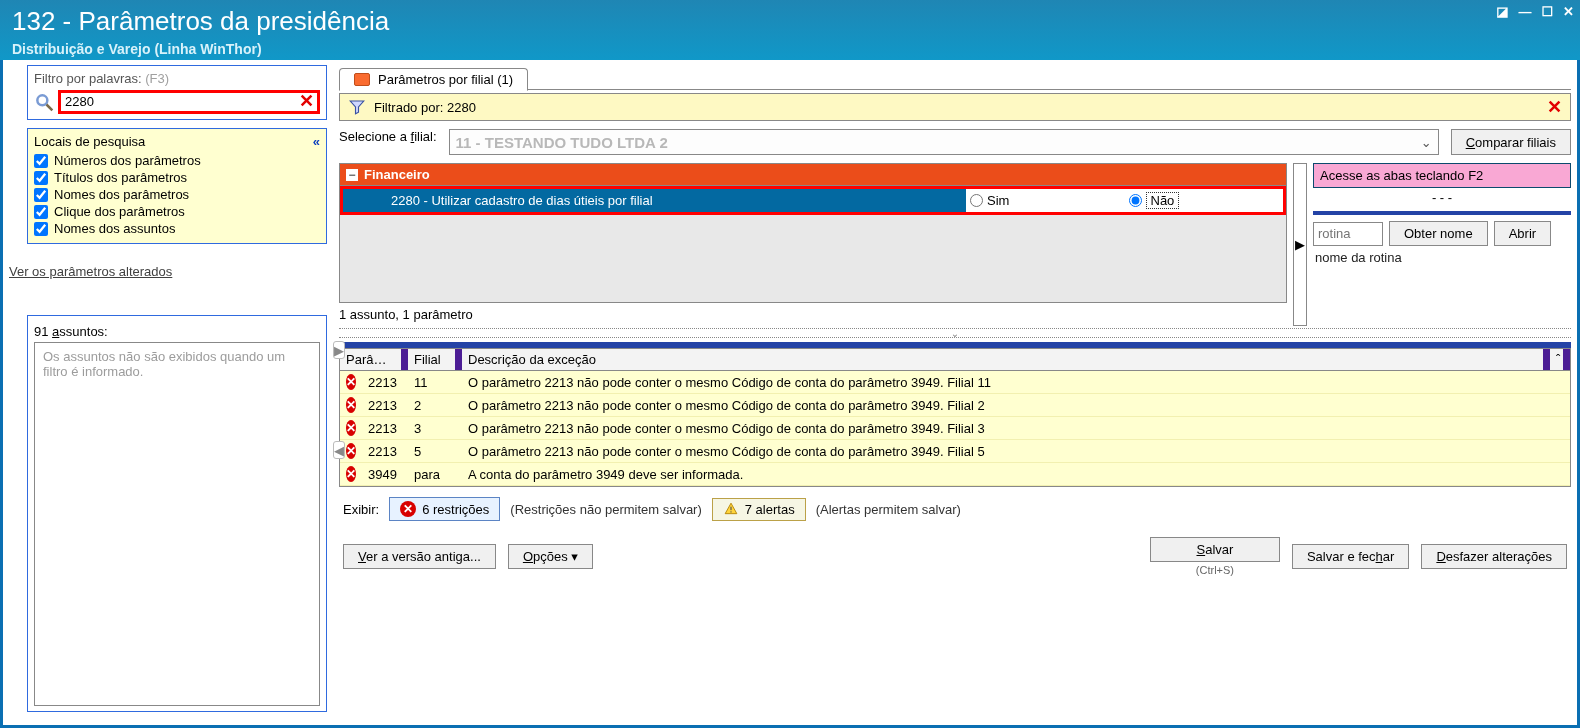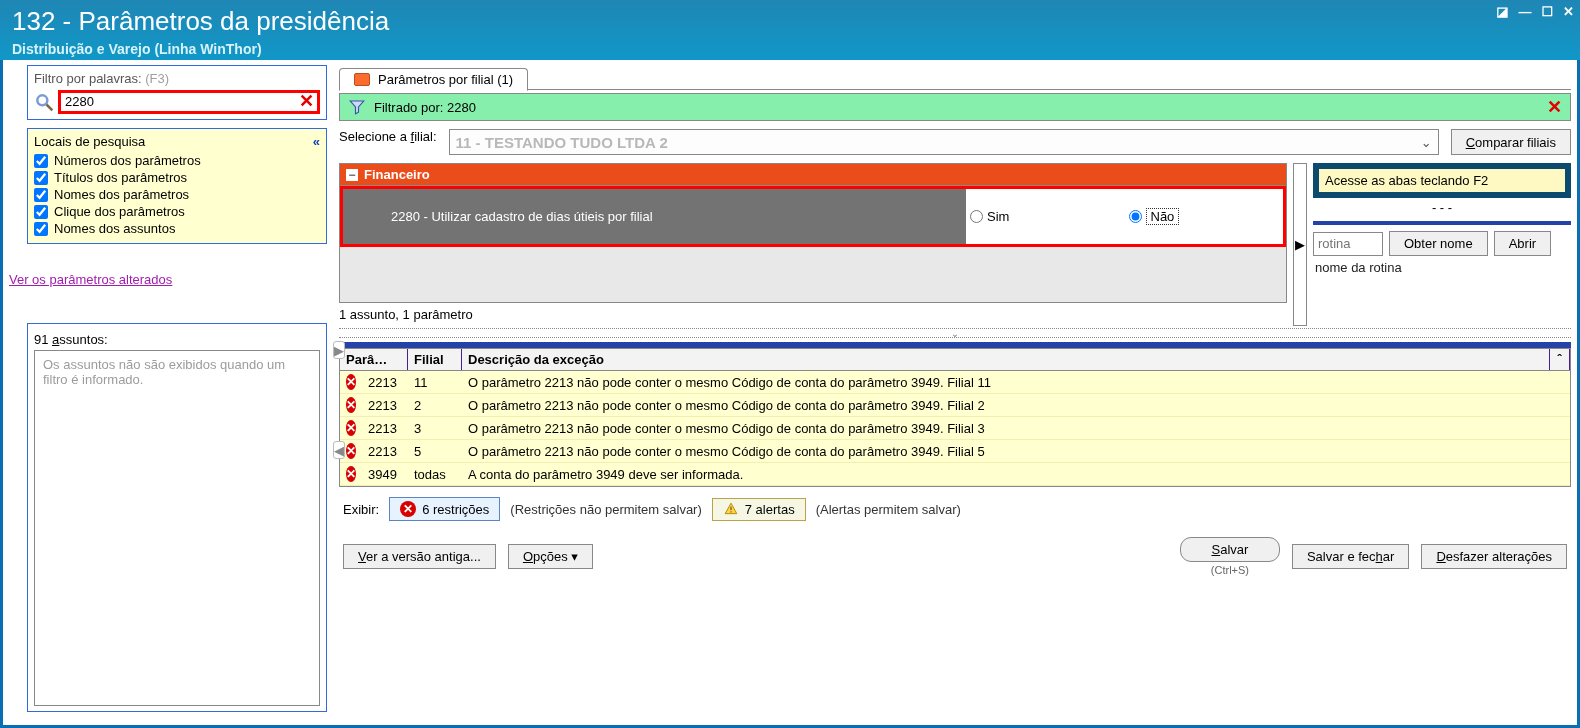--- a/index.html
+++ b/index.html
@@ -20,65 +20,65 @@
 .filter-row { display: flex; align-items: center; margin-top: 4px; position: relative; }
 .filter-icon { width: 20px; height: 20px; margin-right: 4px; }
 .filter-input-wrap { flex: 1; position: relative; border: 3px solid #ff0000; background: #fff; height: 24px; }
 .filter-input-val { font-weight: 400; padding-left: 4px; line-height: 18px; }
 .filter-clear { position: absolute; right: 6px; top: 0; color: #e30000; font-weight: 700; font-size: 18px; cursor: pointer; }
 .locais-title { font-weight: 400; display: flex; justify-content: space-between; align-items: center; }
 .locais-title .chev { color: #0c3fbf; font-weight: 700; cursor: pointer; }
 .chklist { margin-top: 4px; }
 .chklist label { display: flex; align-items: center; gap: 6px; margin: 2px 0; cursor: pointer; }
 .chklist input { width: 14px; height: 14px; }
-.alt-link { color: #a21caf; text-decoration: underline; cursor: pointer; margin-top: 20px; display: inline-block; }
+.alt-link { color: #404040; text-decoration: underline; cursor: pointer; margin-top: 12px; display: inline-block; }
 .assuntos-panel { flex: 1; display: flex; flex-direction: column; }
 .assuntos-count { padding: 3px 0; }
 .assuntos-box { flex: 1; border: 1px solid #888; background: #fff; color: #9c9c9c; padding: 6px 8px; }
 .right-col { flex: 1; display: flex; flex-direction: column; position: relative; padding: 0 6px 6px 6px; }
 .tab-strip { display: flex; align-items: center; height: 30px; margin-top: 4px; }
 .tab { border: 1px solid #888; border-bottom: 1px solid #fff; border-top-left-radius: 4px; border-top-right-radius: 4px; padding: 3px 14px; display: flex; align-items: center; gap: 8px; background: #fff; position: relative; z-index: 2; }
 .tab .folder-icon { width: 16px; height: 13px; background: #fa6b2f; border: 1px solid #c04d1a; border-radius: 2px; }
 .tab-line { flex: 1; border-bottom: 1px solid #888; height: 1px; margin-top: 20px; }
-.filter-bar { border: 1px solid #888; background: #86efac; padding: 4px 8px; display: flex; align-items: center; gap: 8px; margin-top: -1px; position: relative; }
+.filter-bar { border: 1px solid #888; background: #fef9c3; padding: 4px 8px; display: flex; align-items: center; gap: 8px; margin-top: -1px; position: relative; }
 .filter-bar .funnel { width: 18px; height: 18px; }
 .filter-bar .close-x { position: absolute; right: 8px; color: #e30000; font-weight: 700; font-size: 18px; cursor: pointer; }
 .sel-filial-row { display: flex; gap: 12px; margin: 8px 0; }
 .filial-select { flex: 1; border: 1px solid #888; background: #fdfdfd; height: 26px; display: flex; align-items: center; justify-content: space-between; padding: 0 6px; }
 .filial-select .val { color: #b8b8b8; font-weight: 700; font-size: 15px; }
 .filial-select .dd { color: #555; cursor: pointer; }
 .btn { border: 1px solid #888; background: #f0f0f0; padding: 4px 14px; cursor: pointer; }
 .main-row { display: flex; gap: 6px; }
 .param-grid-wrap { flex: 1; display: flex; flex-direction: column; }
 .param-grid { border: 1px solid #888; background: #e8e8e8; height: 140px; overflow: hidden; }
 .group-head { background: #eb4d1a; color: #fff; font-weight: 700; padding: 3px 6px; display: flex; align-items: center; gap: 6px; }
 .group-head .minus { background: #fff; color: #666; width: 12px; height: 12px; display: inline-flex; align-items: center; justify-content: center; font-size: 12px; font-weight: 700; line-height: 1; }
 .param-row { display: flex; align-items: stretch; border-top: 1px solid #888; }
-.param-row .desc { flex: 1; background: #737373; color: #fff; padding: 20px 48px; border: 3px solid #ff0000; border-right: none; }
+.param-row .desc { flex: 1; background: #0369a1; color: #fff; padding: 4px 48px; border: 3px solid #ff0000; border-right: none; }
 .param-row .opts { width: 320px; background: #fff; display: flex; align-items: center; border: 3px solid #ff0000; border-left: none; }
 .param-row .opts .opt { flex: 1; display: flex; align-items: center; gap: 4px; padding: 0 4px; }
 .param-row .opts .opt input { }
 .param-row .opts .opt.sel label { border: 1px dotted #333; padding: 0 4px; text-align: center; }
 .status-line { padding: 4px 0; }
 .side-panel { width: 258px; display: flex; flex-direction: column; }
-.side-top { border: 6px solid #0c4a6e; background: #fef9c3; padding: 4px 6px; }
+.side-top { border: 1px solid #0c4a6e; background: #f9a8d4; padding: 4px 6px; }
 .side-dashes { text-align: center; padding: 2px 0; }
 .side-blue { height: 4px; background: #2443a6; margin-top: 4px; }
 .side-ctrl { display: flex; gap: 6px; align-items: center; margin-top: 6px; }
 .side-ctrl input { width: 70px; border: 1px solid #888; height: 24px; padding: 0 4px; }
 .side-text { padding: 4px 2px; color: #222; }
 .expander-arrow { width: 14px; background: #fff; display: flex; align-items: center; justify-content: center; border: 1px solid #888; cursor: pointer; }
 .divider-grip { height: 10px; border-top: 1px dotted #888; border-bottom: 1px dotted #888; display: flex; align-items: center; justify-content: center; margin: 2px 0; color: #888; font-size: 10px; }
 .blue-bar { height: 6px; background: #2443a6; margin-top: 2px; }
 .exc-title-row { padding: 6px 4px; display: flex; gap: 12px; align-items: baseline; }
 .exc-title-row .main { font-weight: 700; }
 .exc-title-row .sub { color: #444; }
 .exc-grid { border: 1px solid #888; }
 .exc-head { display: flex; background: #f3f3f3; border-bottom: 1px solid #888; }
-.exc-head div { padding: 3px 6px; border-right: 1px solid #4c1d95; font-weight: bold; }
+.exc-head div { padding: 3px 6px; border-right: 7px solid #4c1d95; }
 .col-p { width: 68px; }
 .col-f { width: 54px; }
 .col-d { flex: 1; }
 .col-sb { width: 20px; }
 .exc-body { background: #ffffd0; max-height: 132px; overflow: hidden; }
 .exc-row { display: flex; align-items: center; border-bottom: 1px solid #f2f0b0; }
 .exc-row .ico { width: 22px; display: flex; justify-content: center; }
 .err-ico { width: 16px; height: 16px; background: #d80000; border-radius: 50%; display: inline-flex; align-items: center; justify-content: center; color: #fff; font-weight: 700; font-size: 12px; }
 .exc-row div { padding: 3px 6px; }
 .exc-row .col-p2 { width: 46px; }
@@ -279,21 +279,21 @@
               </div>
               <div class="col-p2">2213</div>
               <div class="col-f2">5</div>
               <div class="col-d2">O parâmetro 2213 não pode conter o mesmo Código de conta do parâmetro 3949. Filial 5</div>
             </div>
             <div class="exc-row">
               <div class="ico">
                 <span class="err-ico">✕</span>
               </div>
               <div class="col-p2">3949</div>
-              <div class="col-f2">todas</div>
+              <div class="col-f2">para</div>
               <div class="col-d2">A conta do parâmetro 3949 deve ser informada.</div>
             </div>
           </div>
       </div>
 
       <div class="exhibit-row">
         <span>Exibir:</span>
         <span class="pill">
           <span class="err-ico">✕</span>
           <span>6 restrições</span>
@@ -308,21 +308,21 @@
           <span>7 alertas</span>
         </span>
         <span class="note">(Alertas permitem salvar)</span>
       </div>
 
       <div class="bottom-btns">
         <button class="btn"><u class="ak">V</u>er a versão antiga...</button>
         <button class="btn"><u class="ak">O</u>pções ▾</button>
         <div class="spacer"></div>
         <div style="display:flex;flex-direction:column;align-items:center;">
-          <button class="btn" style="width:100px;border-radius:11px;"><u class="ak">S</u>alvar</button>
+          <button class="btn" style="width:130px;"><u class="ak">S</u>alvar</button>
           <div class="under-hint">(Ctrl+S)</div>
         </div>
         <button class="btn">Salvar e fec<u class="ak">h</u>ar</button>
         <button class="btn"><u class="ak">D</u>esfazer alterações</button>
       </div>
 
     </div>
 
     <div class="v-handle">
       <span>▶</span>

